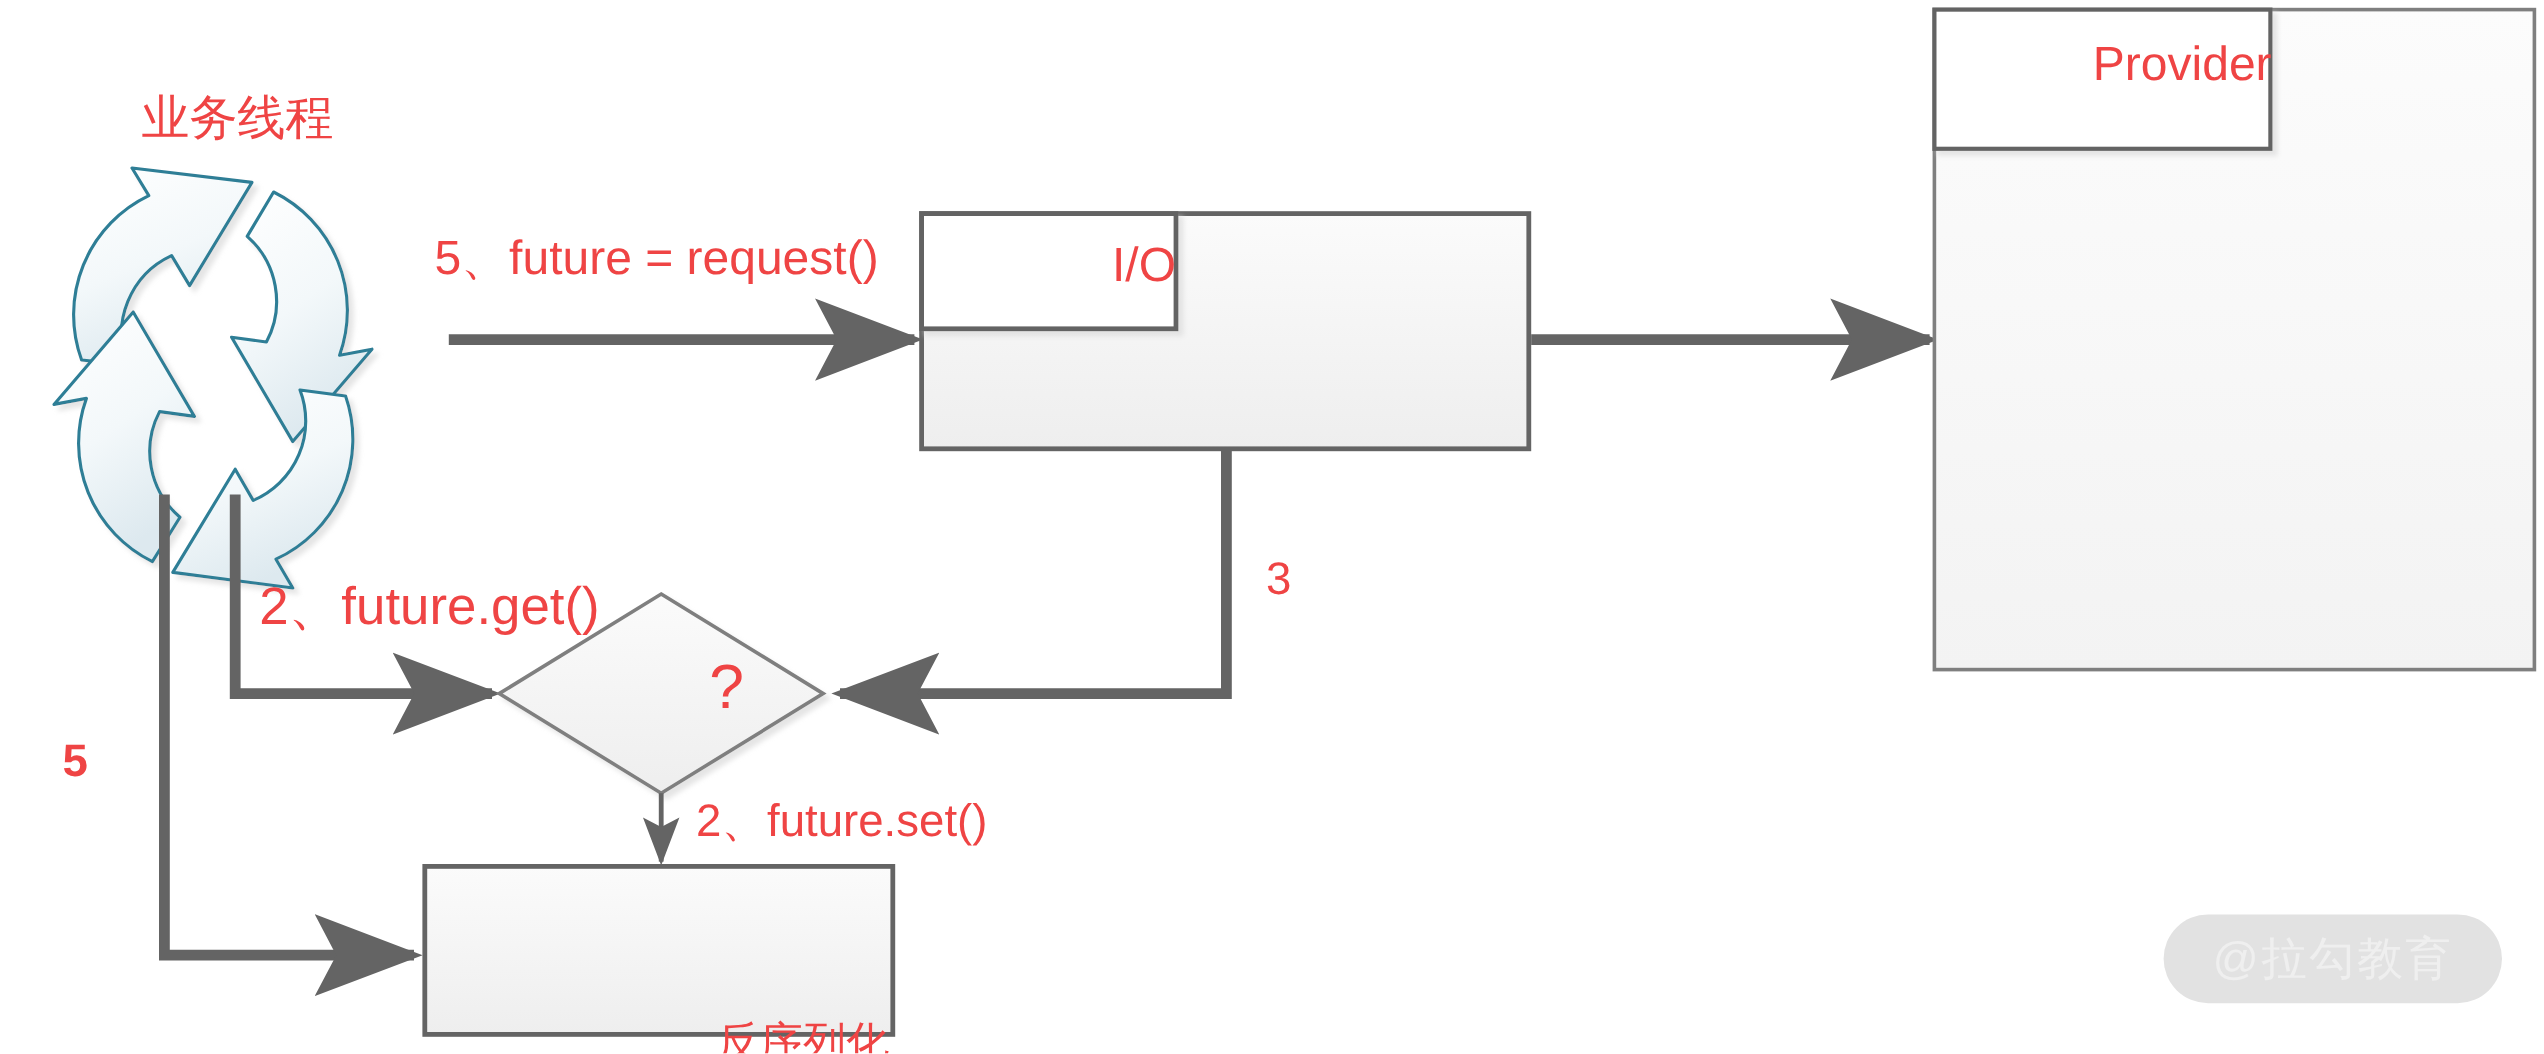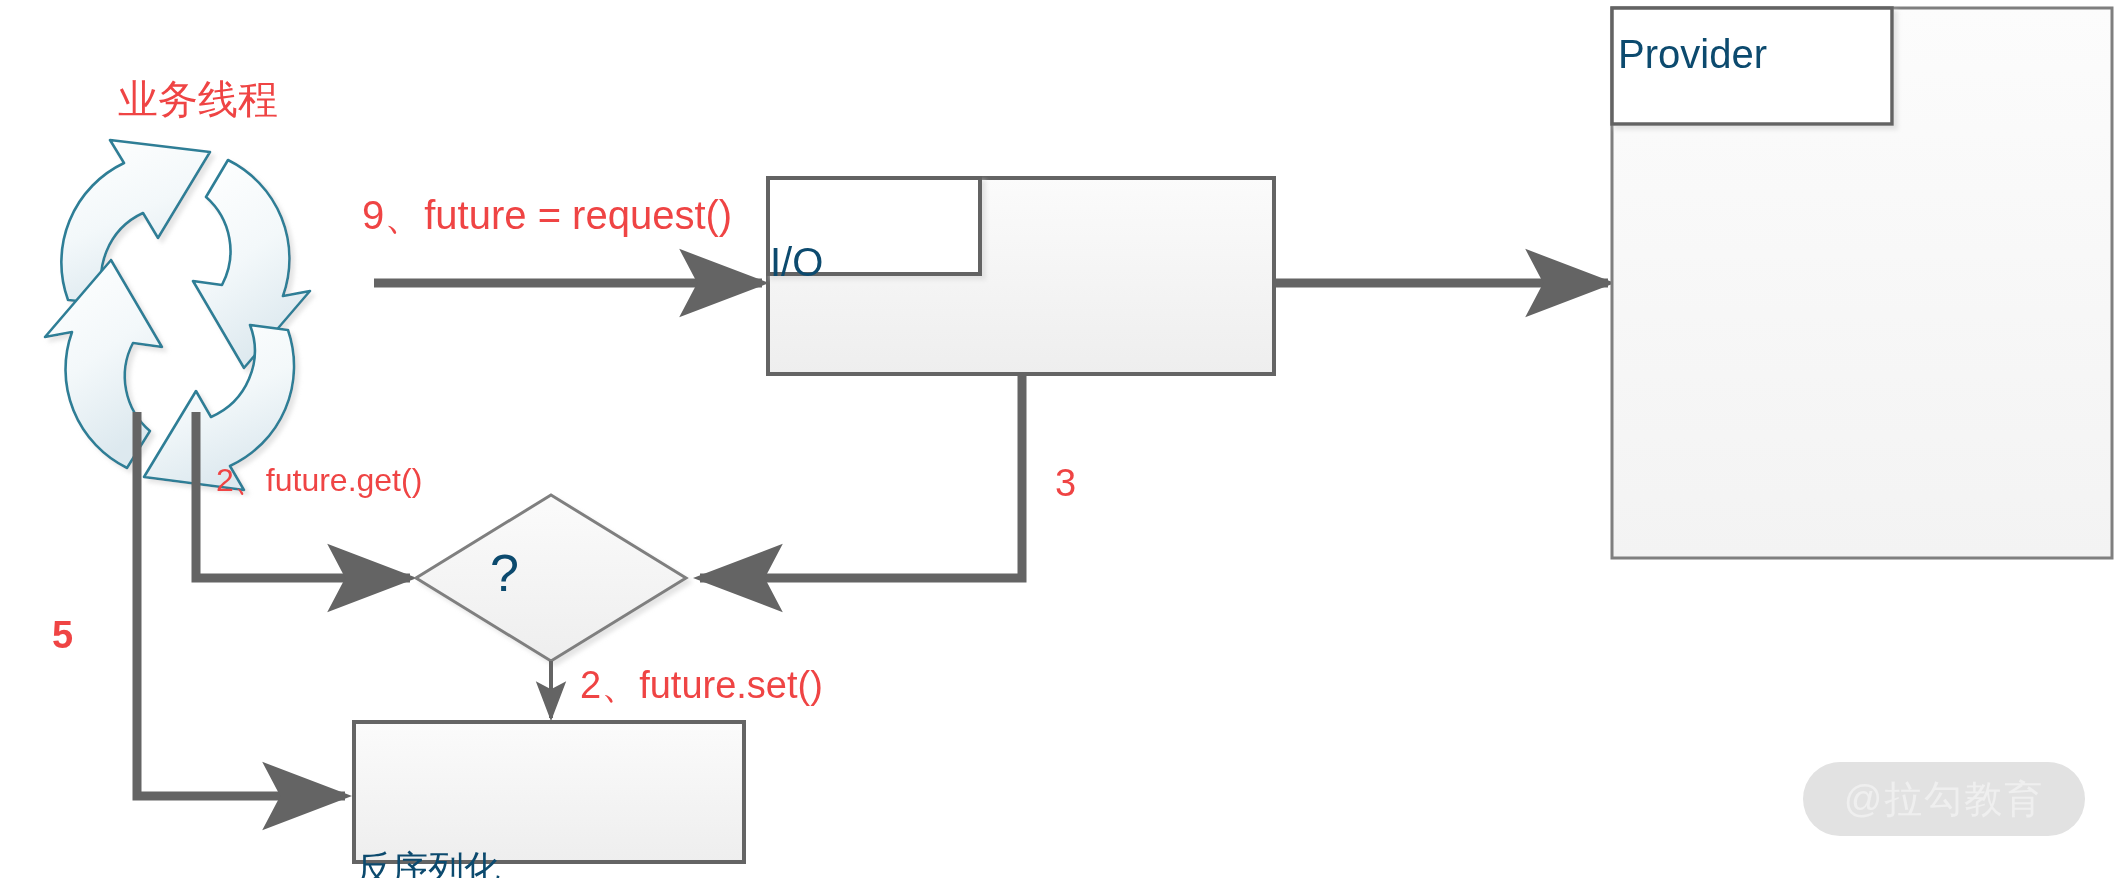--- a/index.html
+++ b/index.html
@@ -35,53 +35,52 @@
     top: 76px;
     font-size: 40px;
   }
   .lbl-step1 {
     left: 362px;
     top: 192px;
     font-size: 40px;
   }
   .lbl-step2 {
     left: 216px;
-    top: 462px;
-    font-size: 32px;
+    top: 481px;
+    font-size: 44px;
     text-align: center;
   }
   .lbl-step3 {
     left: 1055px;
     top: 462px;
     font-size: 38px;
   }
   .lbl-step4 {
     left: 580px;
     top: 664px;
     font-size: 38px;
   }
   .lbl-step5 {
     left: 52px;
     top: 614px;
     font-size: 38px;
     font-weight: bold;
   }
   .box-text {
     position: absolute;
-    color: #0c4a6e;
-    text-align: left;
+    color: #ef4444;
+    text-align: right;
     white-space: pre;
     line-height: 1.3;
   }
   .io-text {
     left: 770px;
     top: 195px;
     width: 210px;
     font-size: 40px;
-    margin-top: 41px;
   }
   .provider-text {
     left: 1618px;
     top: 28px;
     width: 275px;
     font-size: 40px;
   }
   .deser-text {
     left: 356px;
     top: 752px;
@@ -192,21 +191,21 @@
       <polygon points="551,495 686,578 551,661 416,578" fill="url(#gradBoxGray)" stroke="#7f7f7f" stroke-width="3"></polygon>
     </g>
 
     <line x1="551" y1="661" x2="551" y2="718" stroke="#646464" stroke-width="4" marker-end="url(#arrowHead)"></line>
 
     <rect x="354" y="722" width="390" height="140" fill="url(#gradBoxGray)" stroke="#646464" stroke-width="4"></rect>
   </svg>
 
   <div class="lbl lbl-thread">业务线程</div>
 
-  <div class="lbl lbl-step1">9、future = request()</div>
+  <div class="lbl lbl-step1">5、future = request()</div>
 
   <div class="lbl lbl-step2">2、future.get()</div>
 
   <div class="lbl lbl-step3">3</div>
 
   <div class="lbl lbl-step4">2、future.set()</div>
 
   <div class="lbl lbl-step5">5</div>
 
   <div class="box-text io-text">I/O</div>

